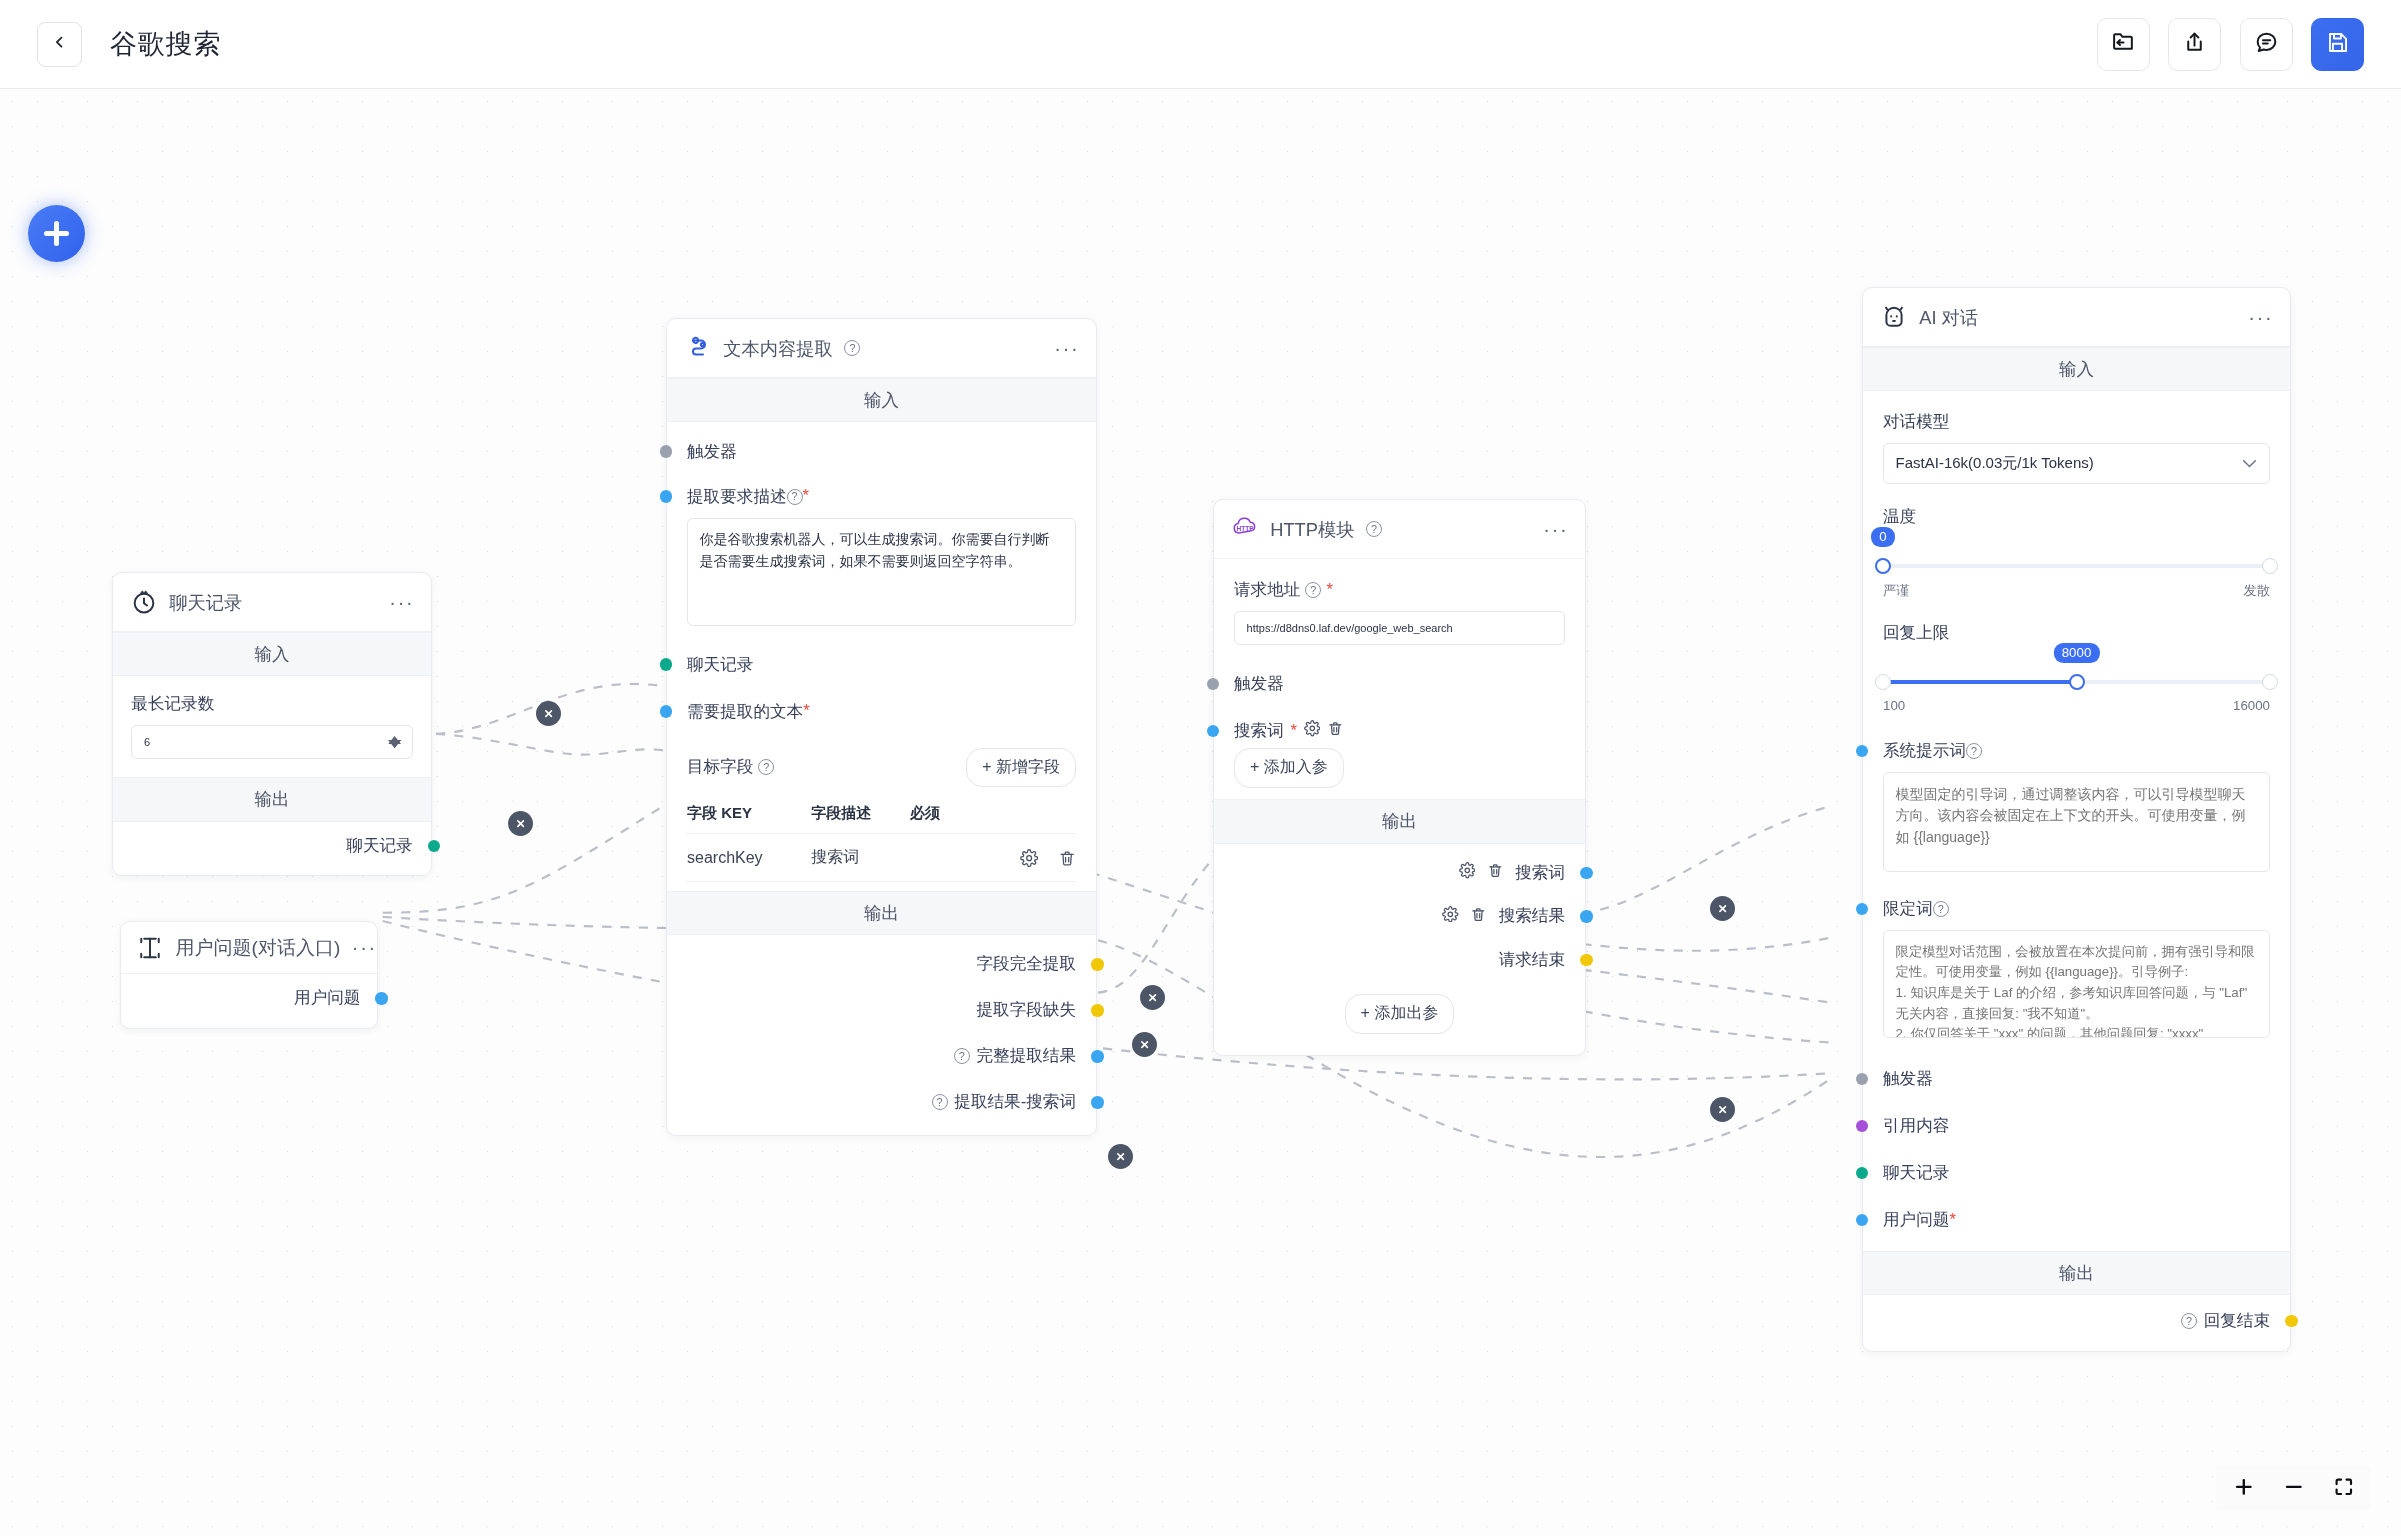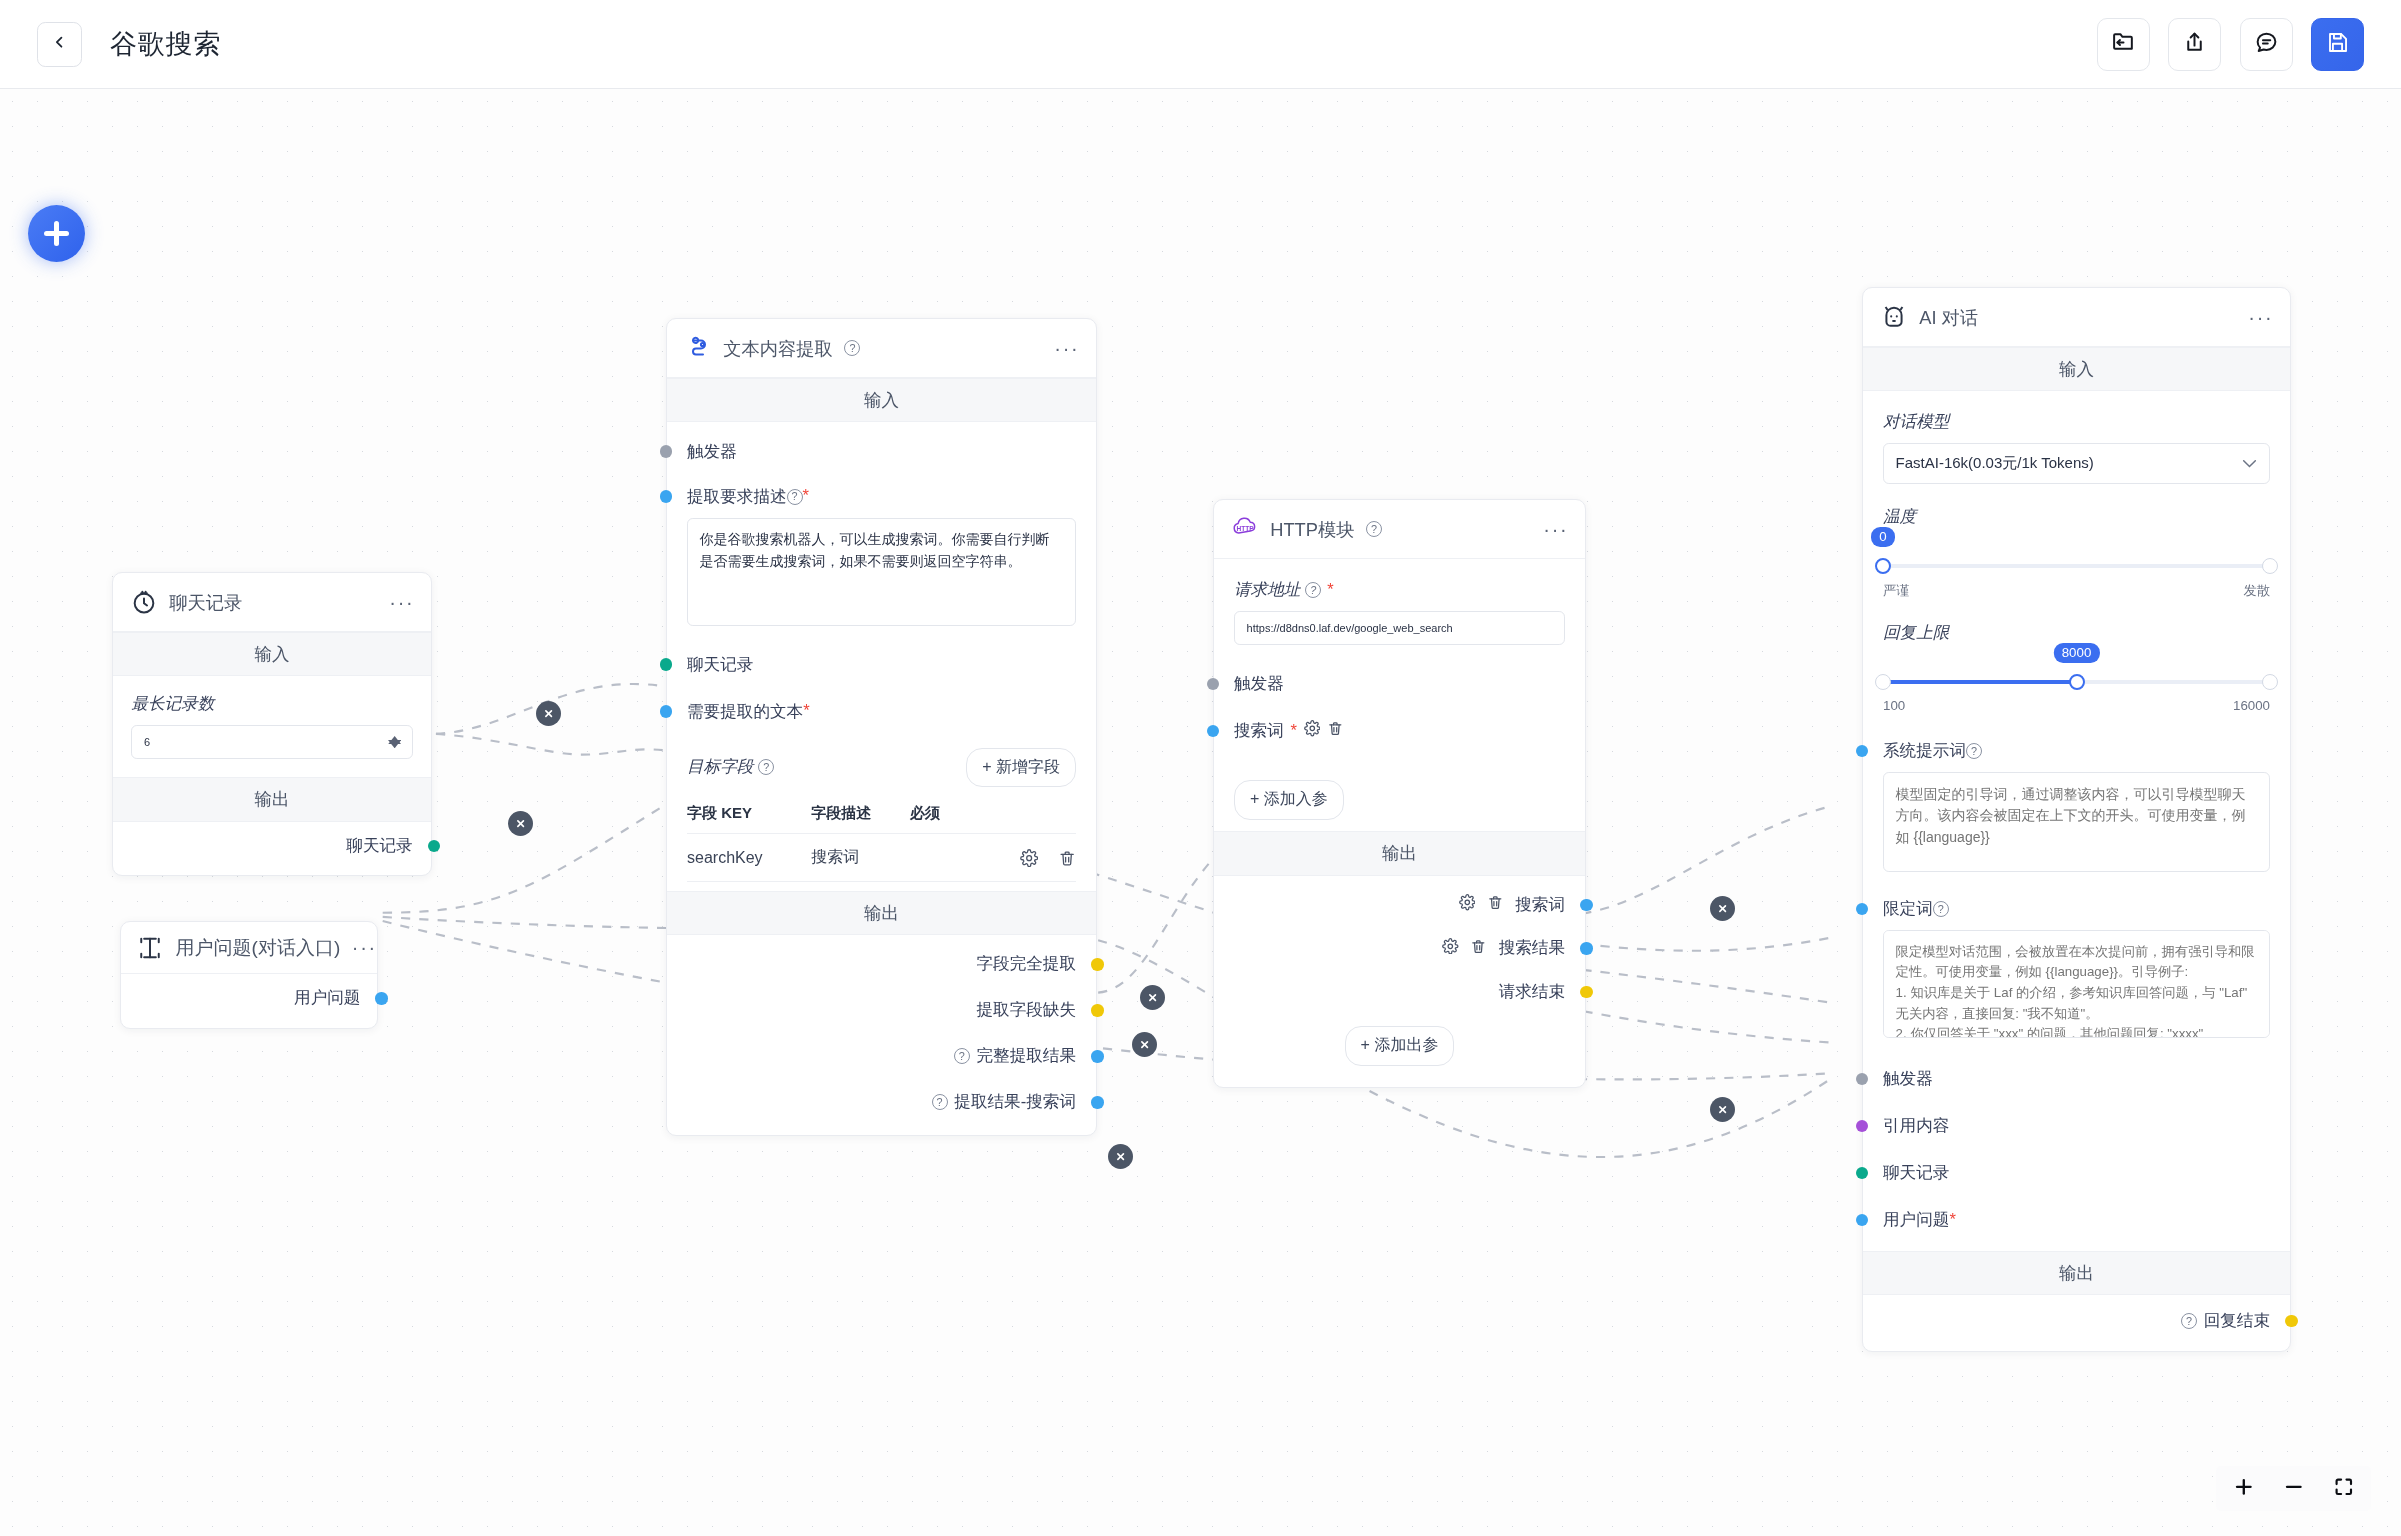--- a/index.html
+++ b/index.html
@@ -73,21 +73,21 @@
   }
   .node-icon { width: 28px; height: 28px; flex: 0 0 28px; }
   .node-title { font-size: 18.3px; color: #4c5668; white-space: nowrap; }
   .node-dots { margin-left: auto; color: #5b6476; font-size: 20px; letter-spacing: 1.7px; cursor:pointer; line-height: 8.3px;}
   .sec-bar {
     background: #f6f7f9; border-top: 0.8px solid #eef0f4; border-bottom: 0.8px solid #eef0f4;
     text-align: center; padding: 9.2px 0; font-size: 17.5px; color: #4c5668;
   }
   .node-body { padding: 16.6px 18.3px 18.3px; }
 
-  .field-label { font-size: 16.6px; color: #38415a; display: flex; align-items: center; gap: 5px; font-style: italic; }
+  .field-label { font-size: 16.6px; color: #38415a; display: flex; align-items: center; gap: 5px; }
   .req { color: #f04438; font-size: 16.6px; line-height: 1; }
   .help {
     display:inline-flex; width:16px; height:16px; border:1.2px solid #8b93a3; border-radius:50%;
     align-items:center; justify-content:center; font-size:10.8px; color:#6b7384; line-height:1;
   }
   .ta {
     width: 100%; border: 0.8px solid #e3e6ec; border-radius: 5.8px;
     padding: 10.8px 11.6px; font-size: 14px; color: #2a3245; line-height: 1.55;
     background: #fff; resize: none; font-family: inherit;
   }
@@ -503,21 +503,21 @@
           <svg width="16.6" height="16.6" viewBox="0 0 24 24" fill="none" stroke="#4a5366" stroke-width="1.8" stroke-linecap="round">
               <path d="M4 7h16"></path>
               <path d="M6.5 7 7.4 19.4a1.6 1.6 0 0 0 1.6 1.5h6a1.6 1.6 0 0 0 1.6-1.5L17.5 7"></path>
               <path d="M10 11v6"></path>
               <path d="M14 11v6"></path>
               <path d="M9.5 7V5.2A1.2 1.2 0 0 1 10.7 4h2.6a1.2 1.2 0 0 1 1.2 1.2V7"></path>
             </svg>
         </span>
       </div>
 
-      <button class="ghost-btn" style="margin-top:38px;">+ 添加入参</button>
+      <button class="ghost-btn" style="margin-top:6px;">+ 添加入参</button>
     </div>
 
     <div class="sec-bar">输出</div>
     <div style="padding:18.3px 20px 21.6px;">
       <div class="port-row out" style="margin-bottom:21.6px; gap:11.6px;">
         <span>
           <svg width="16.6" height="16.6" viewBox="0 0 24 24" fill="none" stroke="#4a5366" stroke-width="1.8">
               <circle cx="12" cy="12" r="3.2"></circle>
               <path d="M19.4 14.5a1.6 1.6 0 0 0 .3 1.8l.1.1a2 2 0 1 1-2.8 2.8l-.1-.1a1.6 1.6 0 0 0-1.8-.3 1.6 1.6 0 0 0-1 1.5V21a2 2 0 1 1-4 0v-.1a1.6 1.6 0 0 0-1-1.5 1.6 1.6 0 0 0-1.8.3l-.1.1a2 2 0 1 1-2.8-2.8l.1-.1a1.6 1.6 0 0 0 .3-1.8 1.6 1.6 0 0 0-1.5-1H3a2 2 0 1 1 0-4h.1a1.6 1.6 0 0 0 1.5-1 1.6 1.6 0 0 0-.3-1.8l-.1-.1a2 2 0 1 1 2.8-2.8l.1.1a1.6 1.6 0 0 0 1.8.3H9a1.6 1.6 0 0 0 1-1.5V3a2 2 0 1 1 4 0v.1a1.6 1.6 0 0 0 1 1.5 1.6 1.6 0 0 0 1.8-.3l.1-.1a2 2 0 1 1 2.8 2.8l-.1.1a1.6 1.6 0 0 0-.3 1.8V9a1.6 1.6 0 0 0 1.5 1H21a2 2 0 1 1 0 4h-.1a1.6 1.6 0 0 0-1.5 1z"></path>
             </svg>

